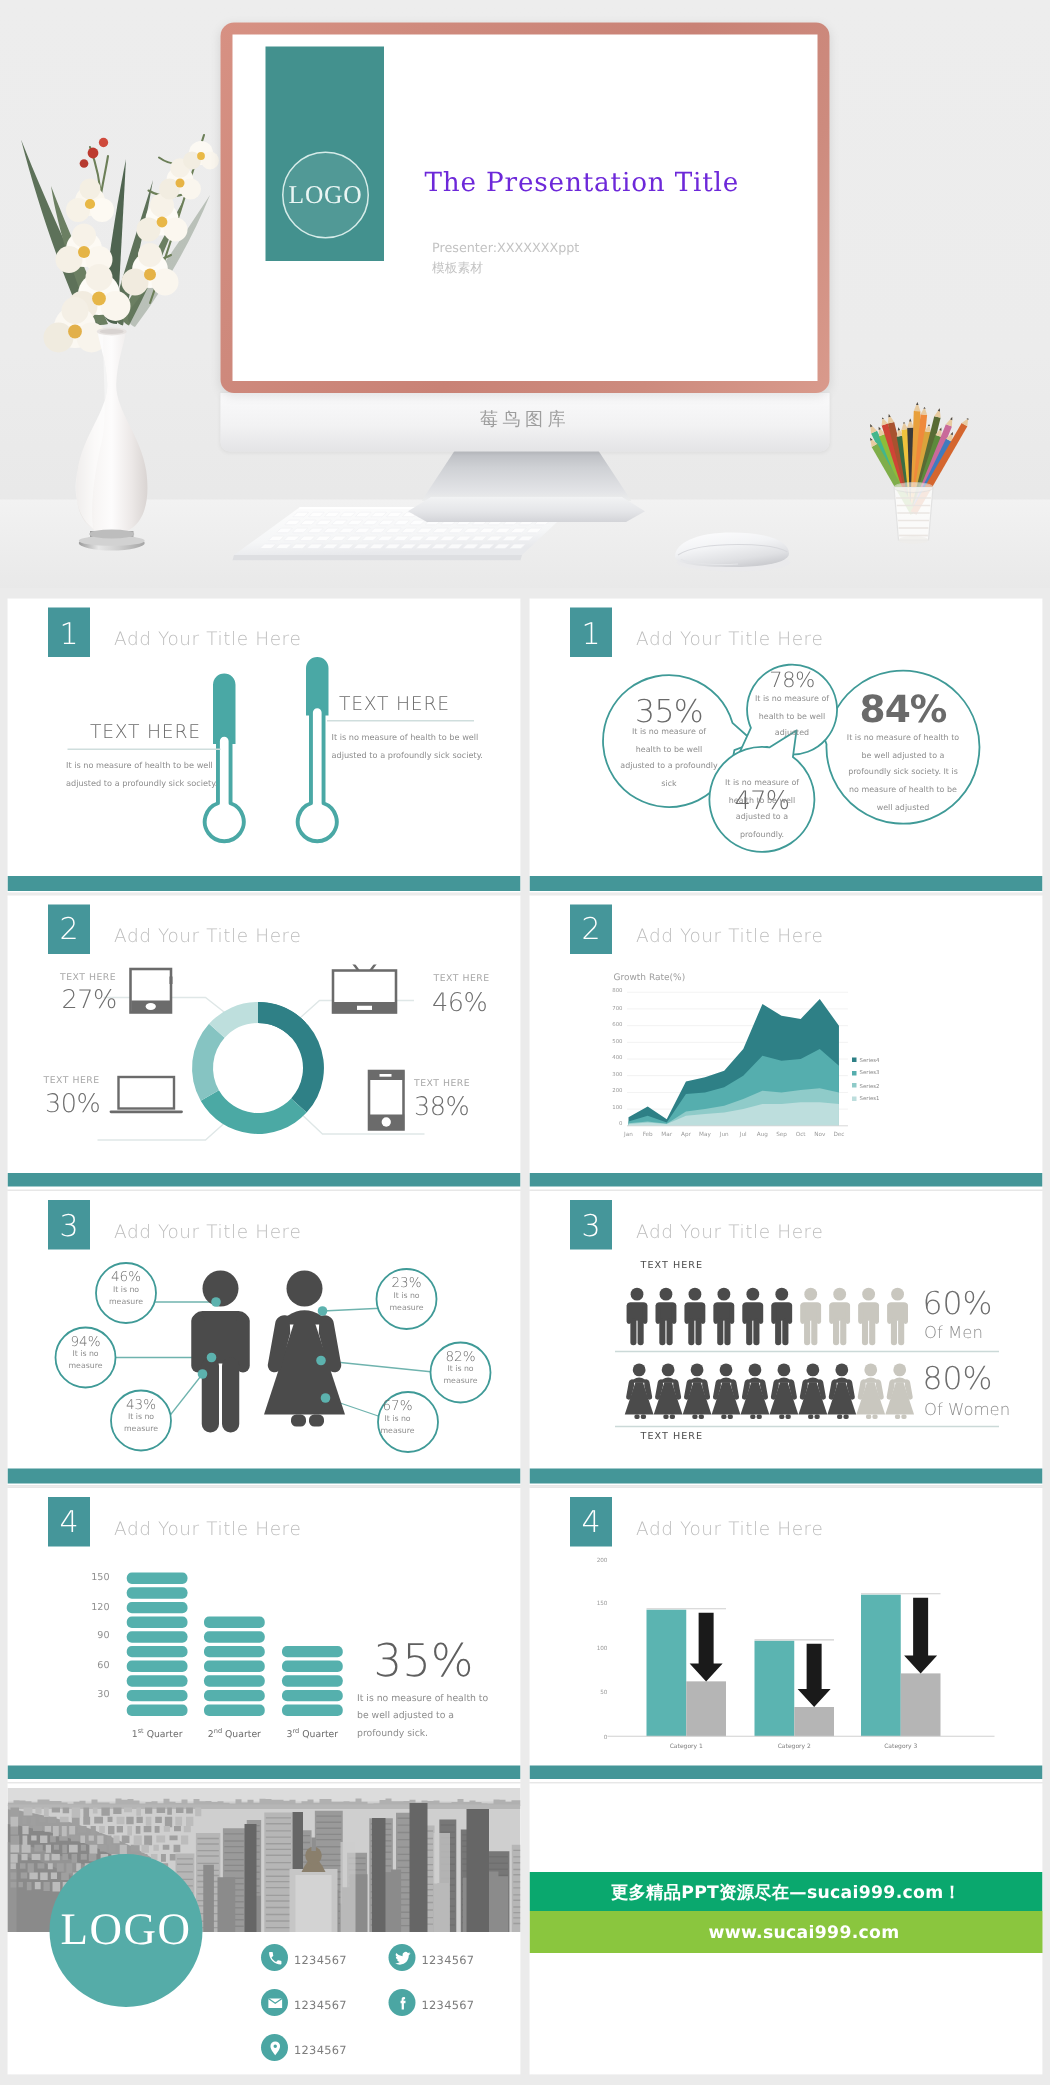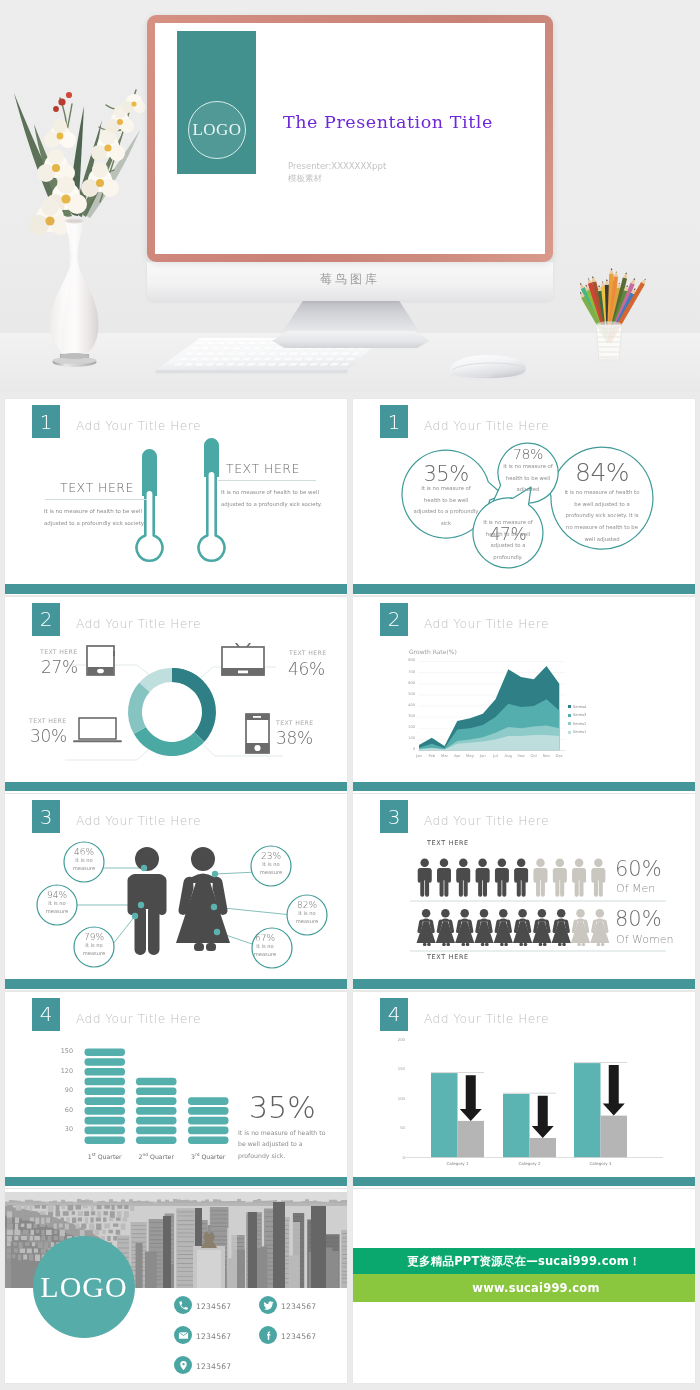--- a/index.html
+++ b/index.html
@@ -491,21 +491,21 @@
     <div class="bubwrap">
     <div class="bub-pct bubw" style="left:16px;top:19px;width:70px;text-align:center;font-size:21px;letter-spacing:-0.5px;">35%</div>
     <div class="bub-body bubw" style="left:18px;top:40px;width:66px;">It is no measure of health to be well adjusted to a profoundly sick</div>
 
     <div class="bub-pct bubw" style="left:104px;top:3px;width:58px;text-align:center;font-size:14px;letter-spacing:-0.3px;">78%</div>
     <div class="bub-body bubw" style="left:106px;top:18px;width:54px;">It is no measure of health to be well adjusted</div>
 
     <div class="bub-pct bubw" style="left:81px;top:57px;width:64px;text-align:center;font-size:17px;letter-spacing:-0.4px;margin-top:24px;">47%</div>
     <div class="bub-body bubw" style="left:85px;top:74px;width:56px;">It is no measure of health to be well adjusted to a profoundly.</div>
 
-    <div class="bub-pct bubw" style="left:162px;top:15px;width:90px;text-align:center;font-size:25px;letter-spacing:-0.6px;">84%</div>
+    <div class="bub-pct bubw" style="left:162px;top:15px;width:90px;text-align:center;font-size:25px;letter-spacing:-0.6px;font-weight:bold;">84%</div>
     <div class="bub-body bubw" style="left:168px;top:44px;width:78px;">It is no measure of health to be well adjusted to a profoundly sick society. It is no measure of health to be well adjusted</div>
     </div>
 
     <div class="cbar"></div>
   </div>
 
   <div class="card" style="left:5px;top:596.5px;width:342px;height:196px;">
     <div class="numbox" style="left:27px;top:6px;">2</div>
     <div class="ctitle" style="left:71px;top:20px;">Add Your Title Here</div>
 
@@ -670,21 +670,21 @@
 
     <div class="co-wrap" style="position:absolute;left:59px;top:53px;width:40px;text-align:center;">
       <div class="co-pct">46%</div>
       <div class="co-body">It is no measure</div>
     </div>
     <div class="co-wrap" style="position:absolute;left:32px;top:96px;width:40px;text-align:center;">
       <div class="co-pct">94%</div>
       <div class="co-body">It is no measure</div>
     </div>
     <div class="co-wrap" style="position:absolute;left:69px;top:138px;width:40px;text-align:center;">
-      <div class="co-pct">79%</div>
+      <div class="co-pct">43%</div>
       <div class="co-body">It is no measure</div>
     </div>
     <div class="co-wrap" style="position:absolute;left:246px;top:57px;width:40px;text-align:center;">
       <div class="co-pct">23%</div>
       <div class="co-body">It is no measure</div>
     </div>
     <div class="co-wrap" style="position:absolute;left:282px;top:106px;width:40px;text-align:center;">
       <div class="co-pct">82%</div>
       <div class="co-body">It is no measure</div>
     </div>

